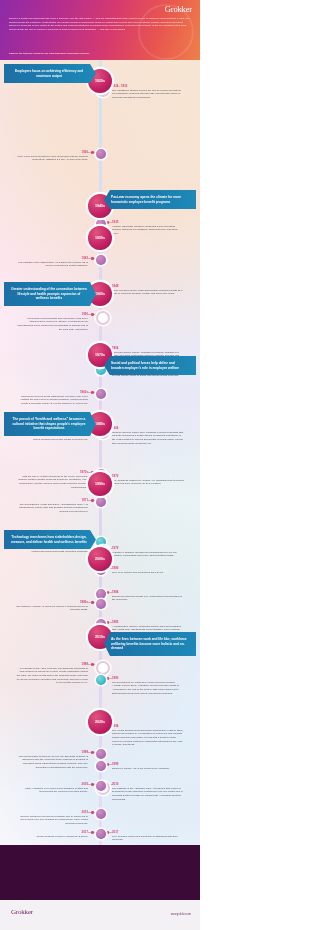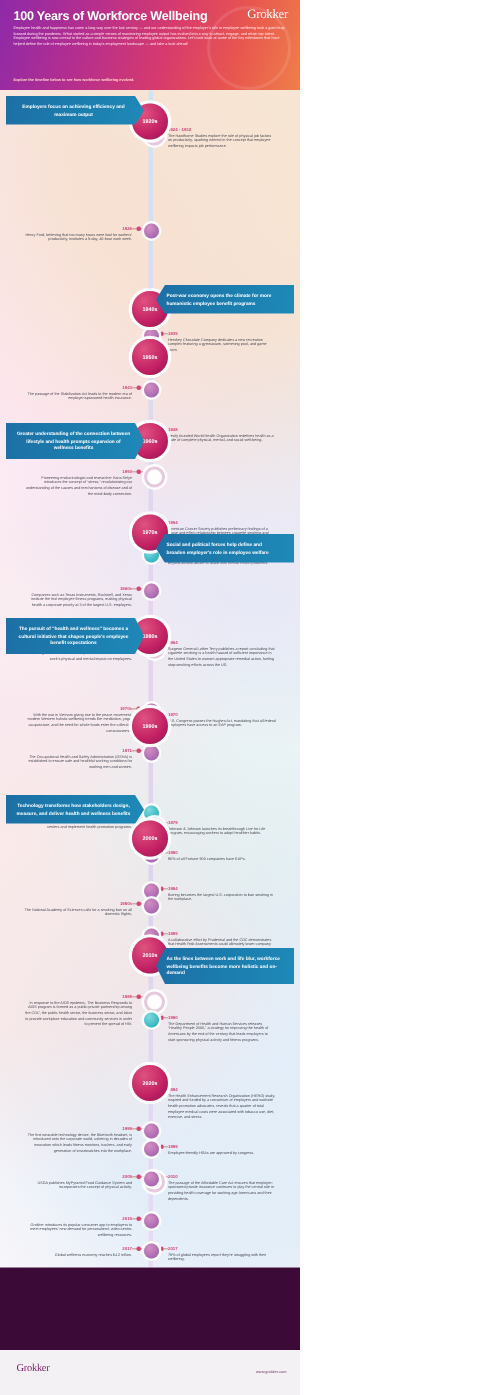--- a/index.html
+++ b/index.html
@@ -135,21 +135,20 @@
     position:absolute;right:6px;top:4px;width:52px;height:52px;
     border-radius:50%;border:2px solid rgba(255,255,255,.22);
     opacity:.5;
   }
 </style>
 </head>
 <body>
 
 <div class="header">
   <div class="clock"></div>
-  <div class="header-title">100 Years of Workforce Wellbeing</div>
   <div class="header-logo">Grokker</div>
   <div class="header-intro">Employee health and happiness has come a long way over the last century — and our understanding of the employer's role in employee wellbeing took a giant leap forward during the pandemic. What started as a simple means of maximizing employee output has evolved into a way to attract, engage, and retain top talent. Employee wellbeing is now central to the culture and business strategies of leading global organizations. Let's look back at some of the key milestones that have helped define the role of employee wellbeing in today's employment landscape — and take a look ahead!</div>
   <div class="header-cta">Explore the timeline below to see how workforce wellbeing evolved.</div>
 </div>
 
 <div class="board">
   <div class="bg-wash"></div>
   <div class="spine"></div>
   <div id="layer-connectors">
       <div class="connector" style="top: 26px; left: 104px; width: 8px;"></div>

